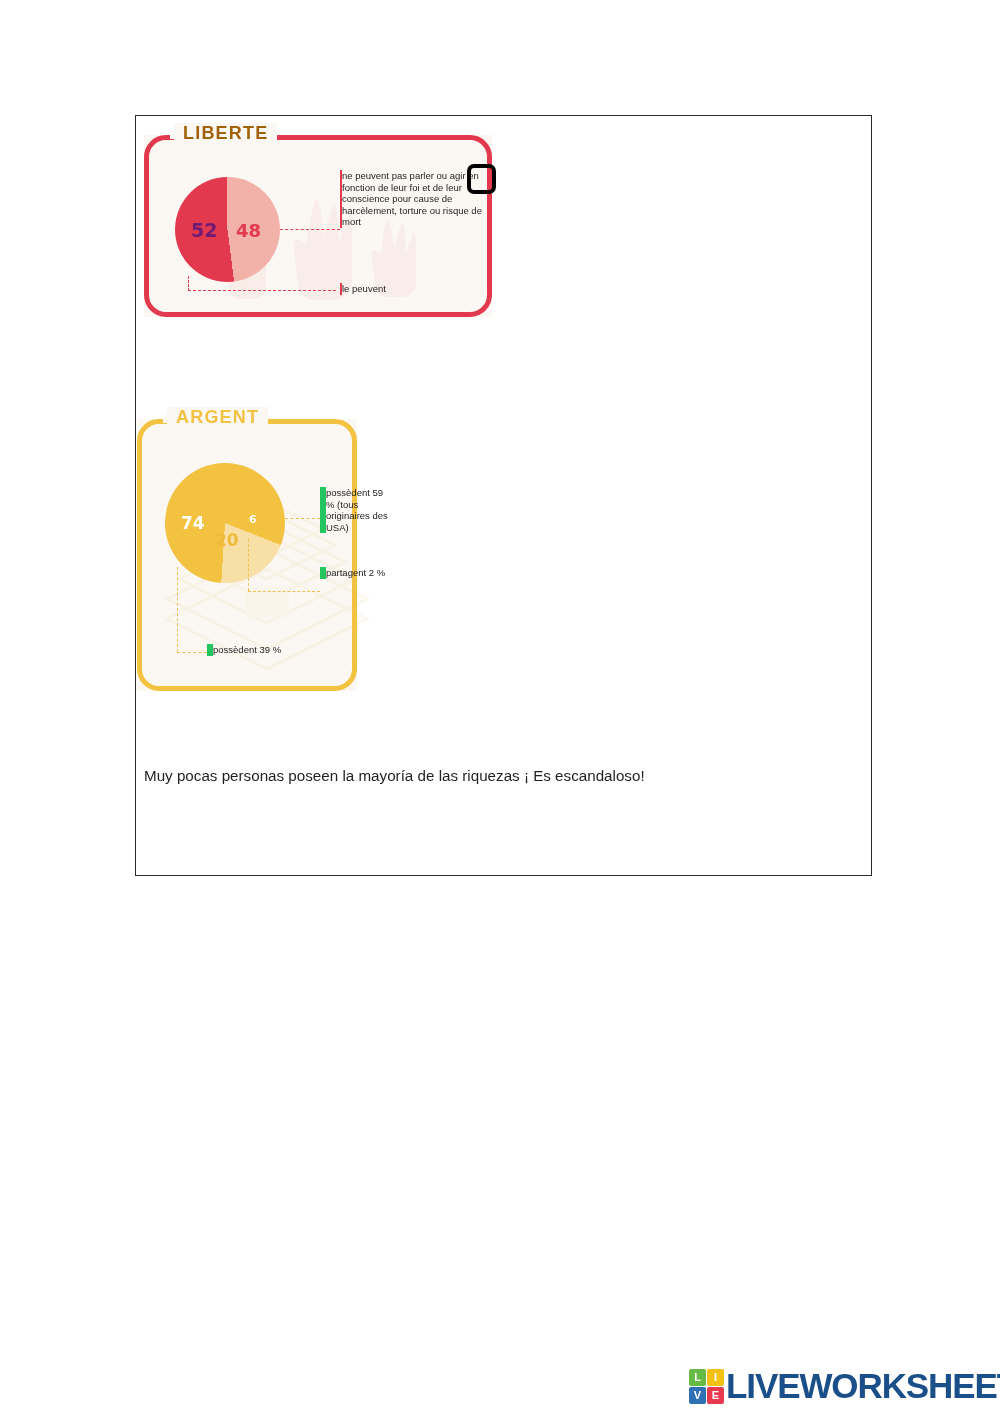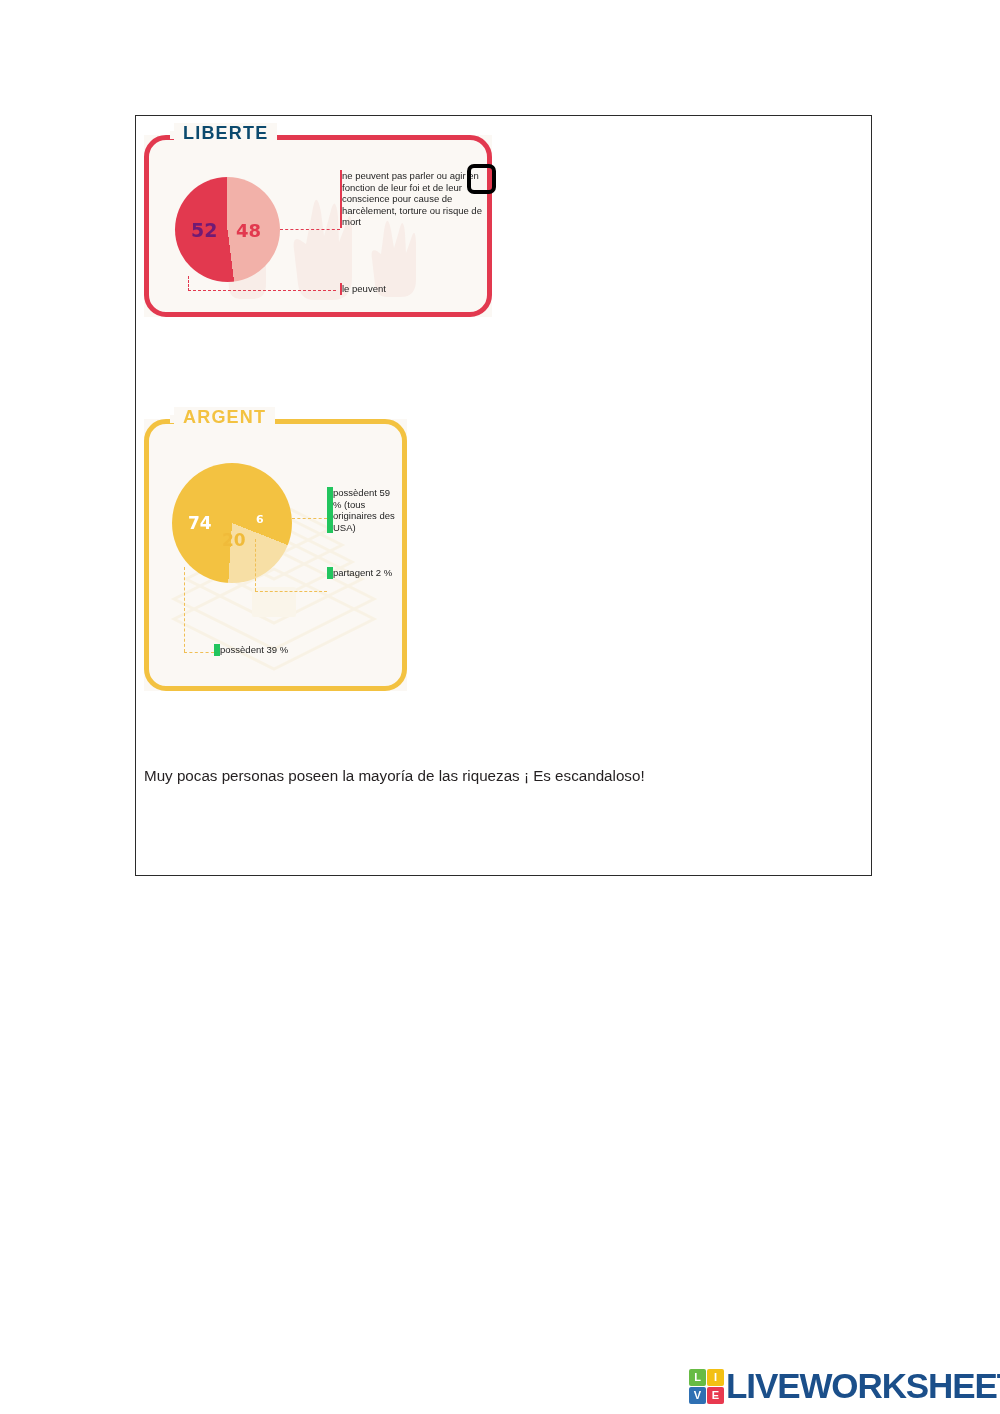--- a/index.html
+++ b/index.html
@@ -45,21 +45,21 @@
     position: absolute;
     top: -12px;
     left: 30px;
     padding: 0 9px;
     background: #fbf8f4;
     font-weight: bold;
     font-size: 18px;
     letter-spacing: 1.2px;
     z-index: 4;
   }
-  .title-red    { color: #0c4a6e; }
+  .title-red    { color: #a16207; }
   .title-yellow { color: #f3c241; }
 
   
   .frame-gap {
     position: absolute;
     height: 8px;
     background: #fbf8f4;
     z-index: 3;
   }
 
@@ -204,21 +204,21 @@
       <div class="leader leader-h-red" style="left:44px; top:155px; width:148px;"></div>
       <div class="leader leader-v-red" style="left:44px; top:141px; height:15px;"></div>
 
       <div class="callout bar-red" style="left:196px; top:35px; width:148px;">ne peuvent pas parler ou agir en fonction de leur foi et de leur conscience pour cause de harcèlement, torture ou risque de mort</div>
       <div class="callout bar-red" style="left:196px; top:148px; width:120px;">le peuvent</div>
     </div>
 
     <div id="answer-box" style="left:331px; top:48px;"></div>
 
 
-    <div class="infographic" style="left:8px; top:303px; width:263px; height:272px;">
+    <div class="infographic" style="left:1px; top:303px; width:220px; height:272px;">
 
       <svg class="watermark" width="263" height="272" viewBox="0 0 263 272">
         <g fill="none" stroke="#eed79a" stroke-width="3">
           <path d="M30 200 L130 150 L230 200 L130 250 Z"></path>
           <path d="M30 180 L130 130 L230 180 L130 230 Z"></path>
           <path d="M42 160 L130 116 L218 160 L130 204 Z"></path>
           <path d="M52 143 L130 104 L208 143 L130 182 Z"></path>
           <path d="M62 126 L130 92 L198 126 L130 160 Z"></path>
           <path d="M74 110 L130 82 L186 110 L130 138 Z"></path>
         </g>

